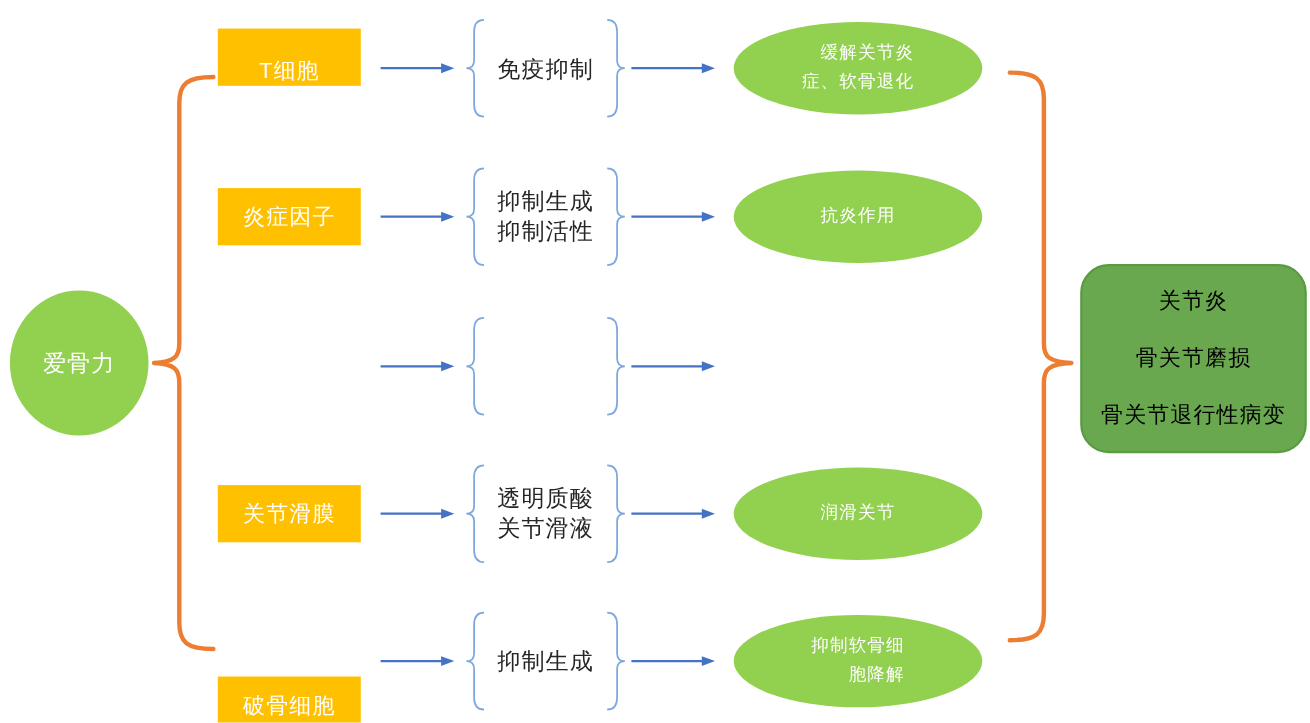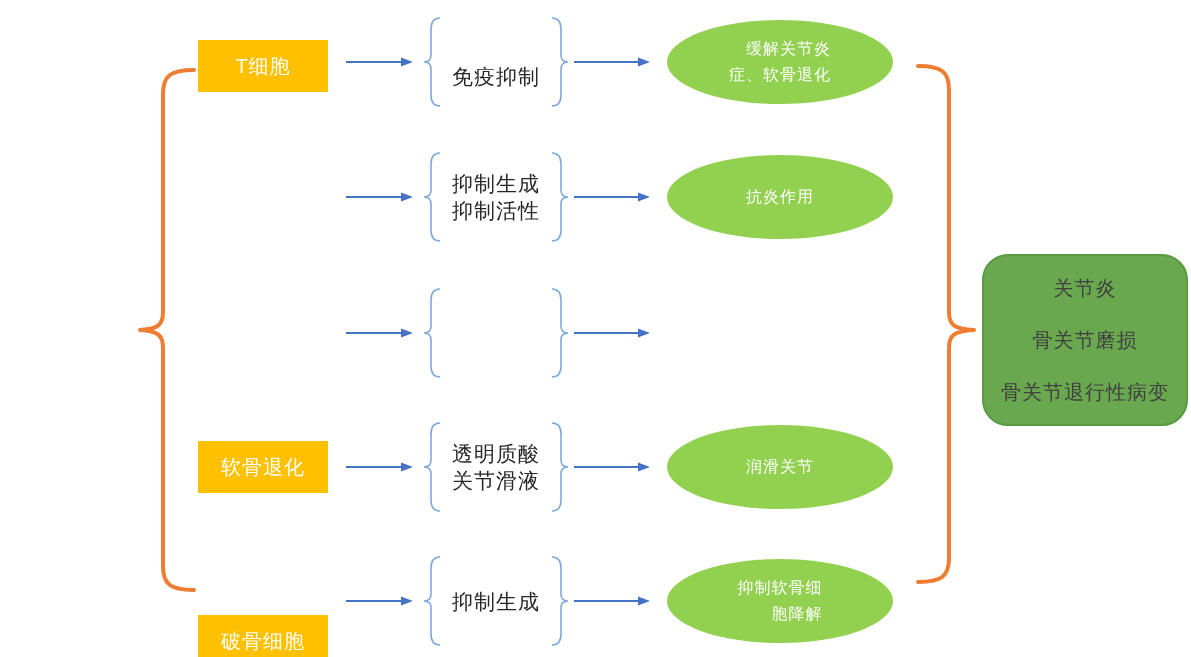--- a/index.html
+++ b/index.html
@@ -25,21 +25,21 @@
   }
   .effect-ellipse{
     position:absolute;left:667px;width:226px;height:84px;border-radius:50%;
     background:#92D050;display:flex;align-items:center;justify-content:center;text-align:right;
     color:#ffffff;font-size:16px;line-height:26px;white-space:pre-line;letter-spacing:1px;
   }
   .outcome-box{
     position:absolute;left:982px;top:240px;width:206px;height:172px;border-radius:26px;
     background:#6AA84F;border:2px solid #599B41;box-sizing:border-box;
     display:flex;flex-direction:column;align-items:center;justify-content:center;gap:26px;
-    color:#404040;font-size:20px;line-height:26px;text-align:center;letter-spacing:1px;margin-top:14px;
+    color:#000000;font-size:20px;line-height:26px;text-align:center;letter-spacing:1px;
   }
   .outcome-line{white-space:nowrap;}
 </style>
 </head>
 <body>
 
 <div class="canvas">
 
   <svg class="layer" viewBox="0 0 1191 657">
 
@@ -81,39 +81,45 @@
     <path d="M440,289 Q431,289 431,300 L431,326 Q431,333 424,333 Q431,333 431,340 L431,366 Q431,377 440,377" fill="none" stroke="#7FA8DC" stroke-width="1.6"></path>
     <path d="M552,289 Q561,289 561,300 L561,326 Q561,333 568,333 Q561,333 561,340 L561,366 Q561,377 552,377" fill="none" stroke="#7FA8DC" stroke-width="1.6"></path>
 
     <path d="M440,423 Q431,423 431,434 L431,460 Q431,467 424,467 Q431,467 431,474 L431,500 Q431,511 440,511" fill="none" stroke="#7FA8DC" stroke-width="1.6"></path>
     <path d="M552,423 Q561,423 561,434 L561,460 Q561,467 568,467 Q561,467 561,474 L561,500 Q561,511 552,511" fill="none" stroke="#7FA8DC" stroke-width="1.6"></path>
 
     <path d="M440,557 Q431,557 431,568 L431,594 Q431,601 424,601 Q431,601 431,608 L431,634 Q431,645 440,645" fill="none" stroke="#7FA8DC" stroke-width="1.6"></path>
     <path d="M552,557 Q561,557 561,568 L561,594 Q561,601 568,601 Q561,601 561,608 L561,634 Q561,645 552,645" fill="none" stroke="#7FA8DC" stroke-width="1.6"></path>
   </svg>
 
+  <div class="source-circle">
+    <span>爱骨力</span>
+  </div>
 
-  <div class="target-box" style="top:40px;">
+  <div class="target-box" style="top:26px;align-items:flex-end;">
     <span>T细胞</span>
   </div>
-  <div class="mech-text" style="top:44px;">免疫抑制</div>
+  <div class="mech-text" style="top:31px;">免疫抑制</div>
   <div class="effect-ellipse" style="top:20px;">
     <span>缓解关节炎
 症、软骨退化</span>
   </div>
 
+  <div class="target-box" style="top:171px;">
+    <span>炎症因子</span>
+  </div>
   <div class="mech-text" style="top:165px;">抑制生成
 抑制活性</div>
   <div class="effect-ellipse" style="top:155px;">
     <span>抗炎作用</span>
   </div>
 
 
   <div class="target-box" style="top:441px;">
-    <span>软骨退化</span>
+    <span>关节滑膜</span>
   </div>
   <div class="mech-text" style="top:435px;">透明质酸
 关节滑液</div>
   <div class="effect-ellipse" style="top:425px;">
     <span>润滑关节</span>
   </div>
 
   <div class="target-box" style="top:575px;margin-top:40px;">
     <span>破骨细胞</span>
   </div>

